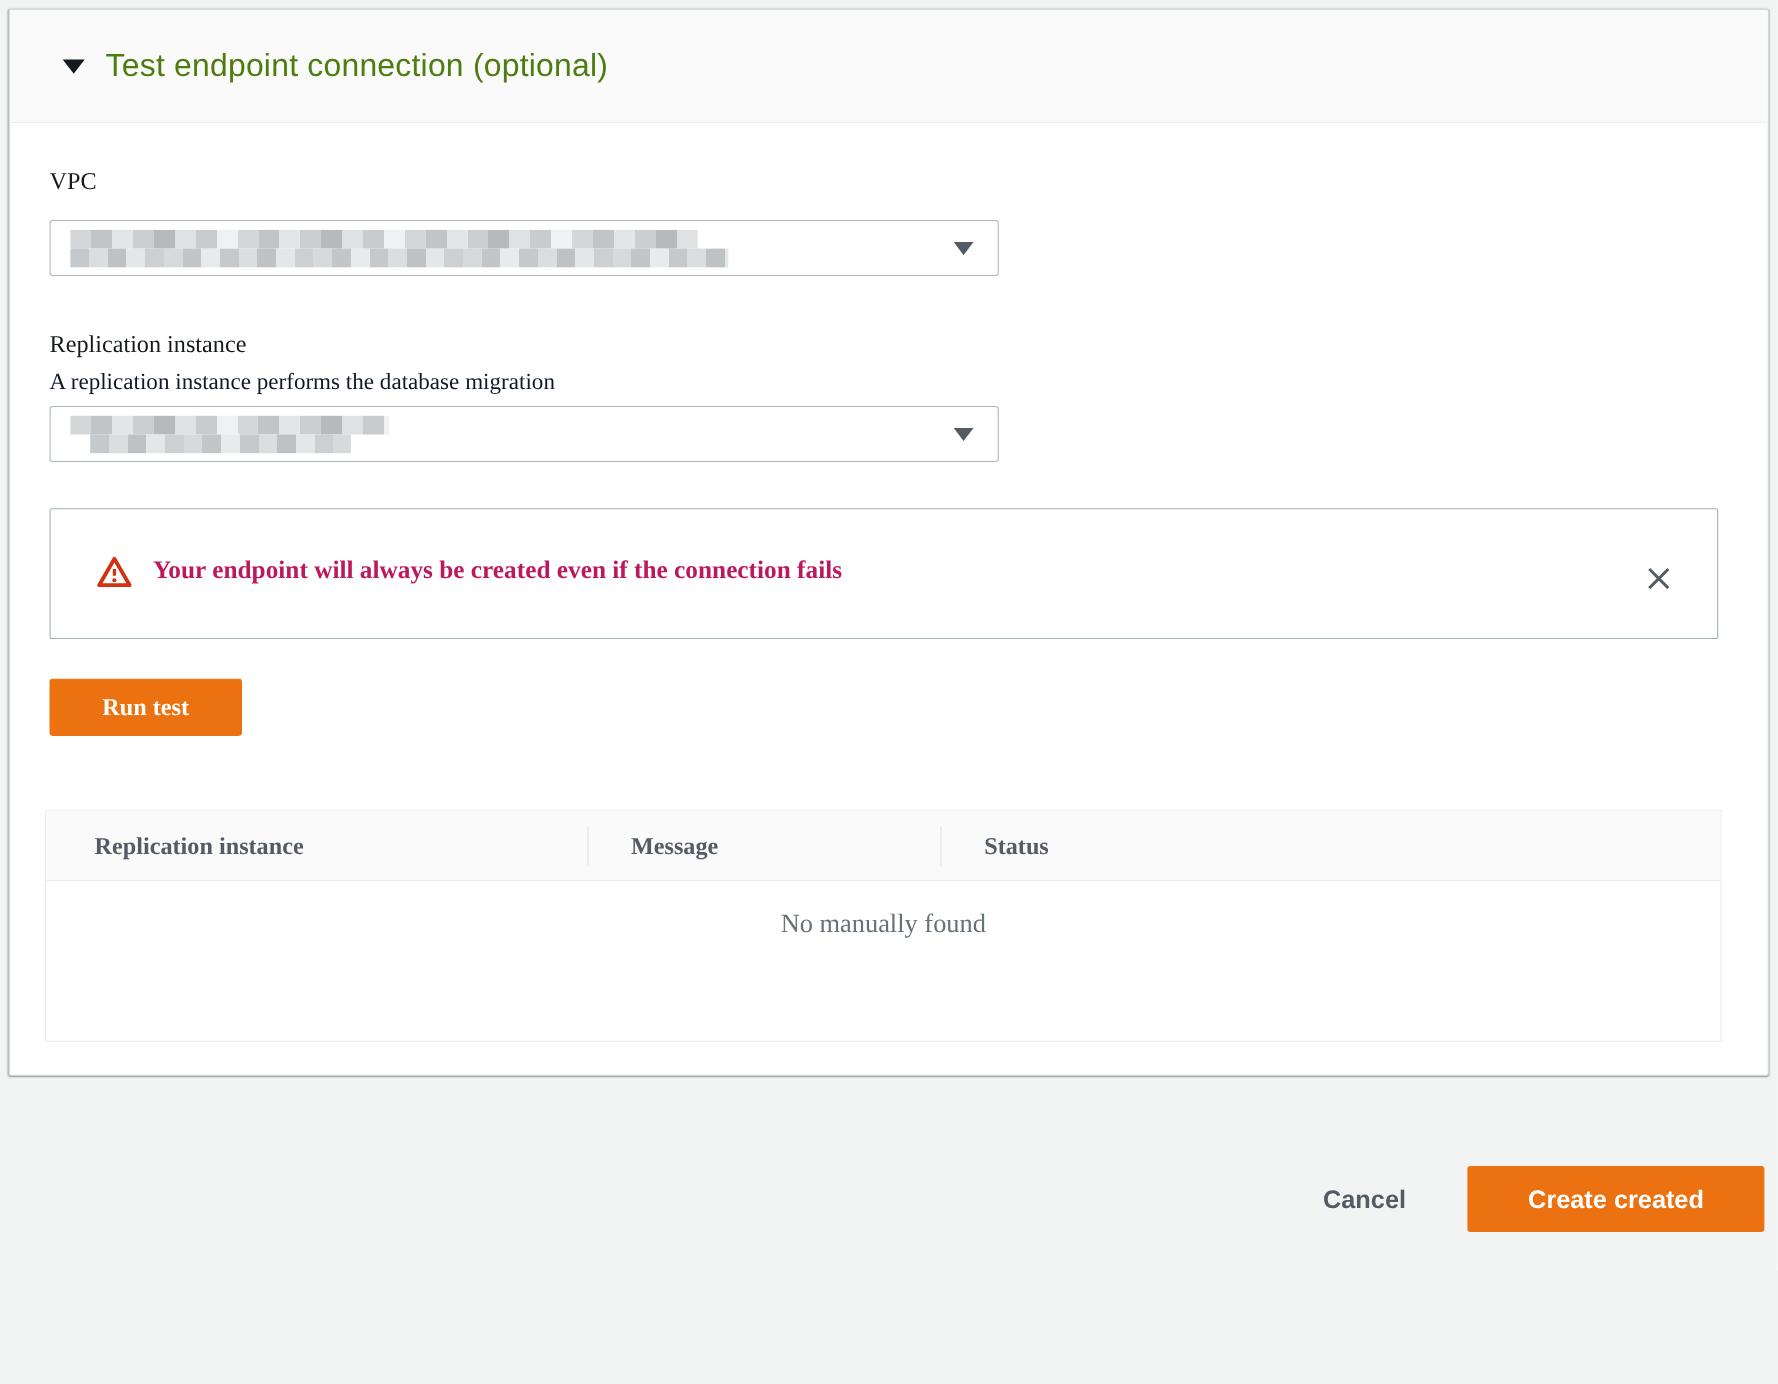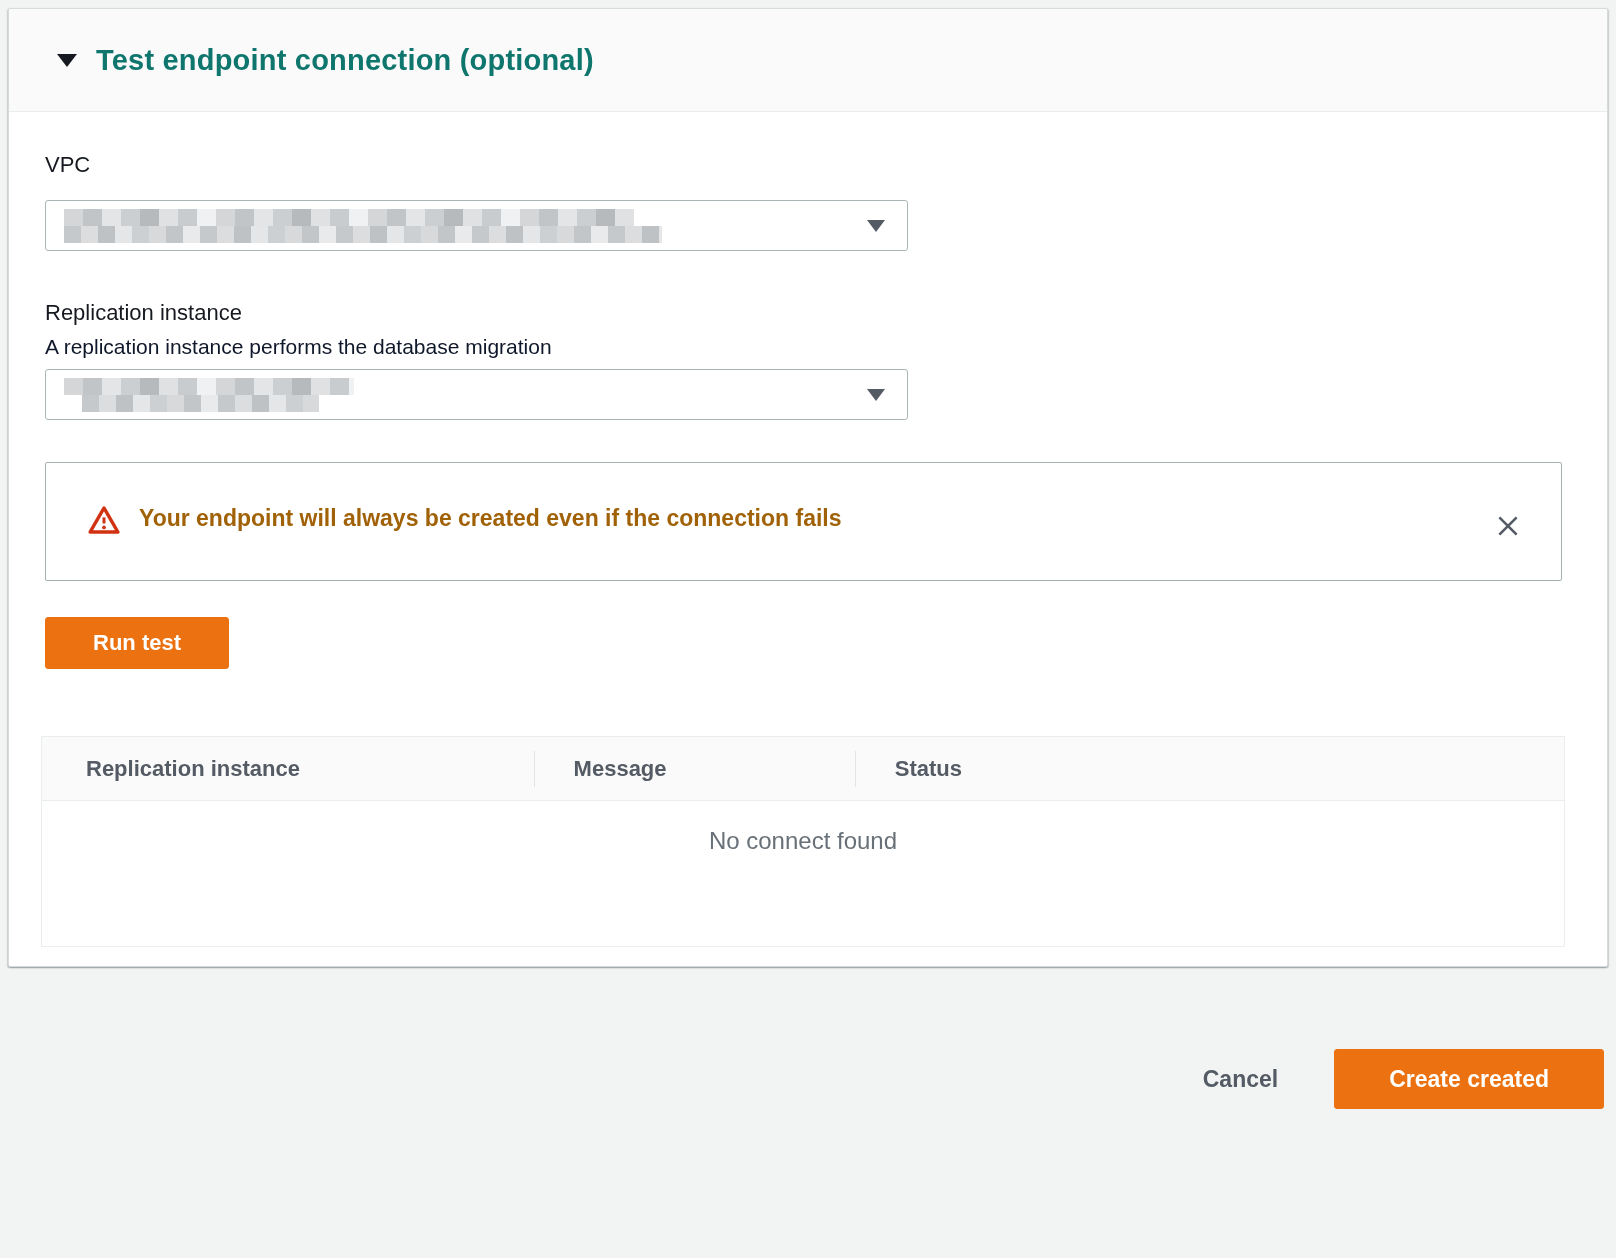--- a/index.html
+++ b/index.html
@@ -33,25 +33,25 @@
   .caret-down {
     width: 0; height: 0;
     border-left: 10px solid transparent;
     border-right: 10px solid transparent;
     border-top: 13px solid #16191f;
     margin-right: 19px;
   }
   .panel-title {
     margin: 0;
     font-size: 29px;
-    font-weight: 700;
-    color: #0f766e;
+    font-weight: 400;
+    color: #4d7c0f;
     letter-spacing: 0.2px;
   }
-  .panel-body { padding: 0 45px 19px 36px; }
+  .panel-body { padding: 0 45px 30px 36px; font-family: Liberation Serif, serif; }
 
   
   .field-label {
     display: block;
     font-size: 22px;
     line-height: 28px;
     color: #16191f;
   }
   .field-vpc { margin-top: 39px; }
   .field-repl { margin-top: 48px; }
@@ -112,21 +112,21 @@
     display: flex;
     align-items: flex-start;
     padding: 40px 36px 37px 42px;
   }
   .alert-icon { flex: 0 0 auto; margin-top: 2px; }
   .alert-content { flex: 1 1 auto; margin-left: 19px; padding-right: 60px; }
   .alert-title {
     font-size: 23px;
     font-weight: 700;
     line-height: 30px;
-    color: #a16207;
+    color: #be185d;
   }
   .alert-body {
     margin-top: 6px;
     font-size: 23px;
     line-height: 39px;
     color: #16191f;
   }
   .alert-close {
     flex: 0 0 auto;
     background: none; border: none; padding: 4px;
@@ -272,21 +272,21 @@
 
       <button class="btn-primary btn-run-test">Run test</button>
 
       <div class="table">
         <div class="thead">
           <div class="th col-2">Replication instance</div>
           <div class="th col-4">Message</div>
           <div class="th col-3">Status</div>
         </div>
         <div class="tbody">
-          <span class="empty-msg">No connect found</span>
+          <span class="empty-msg">No manually found</span>
         </div>
       </div>
 
     </div>
   </section>
 
   <div class="footer">
     <button class="btn-link">Cancel</button>
     <button class="btn-primary btn-create">Create created</button>
   </div>

